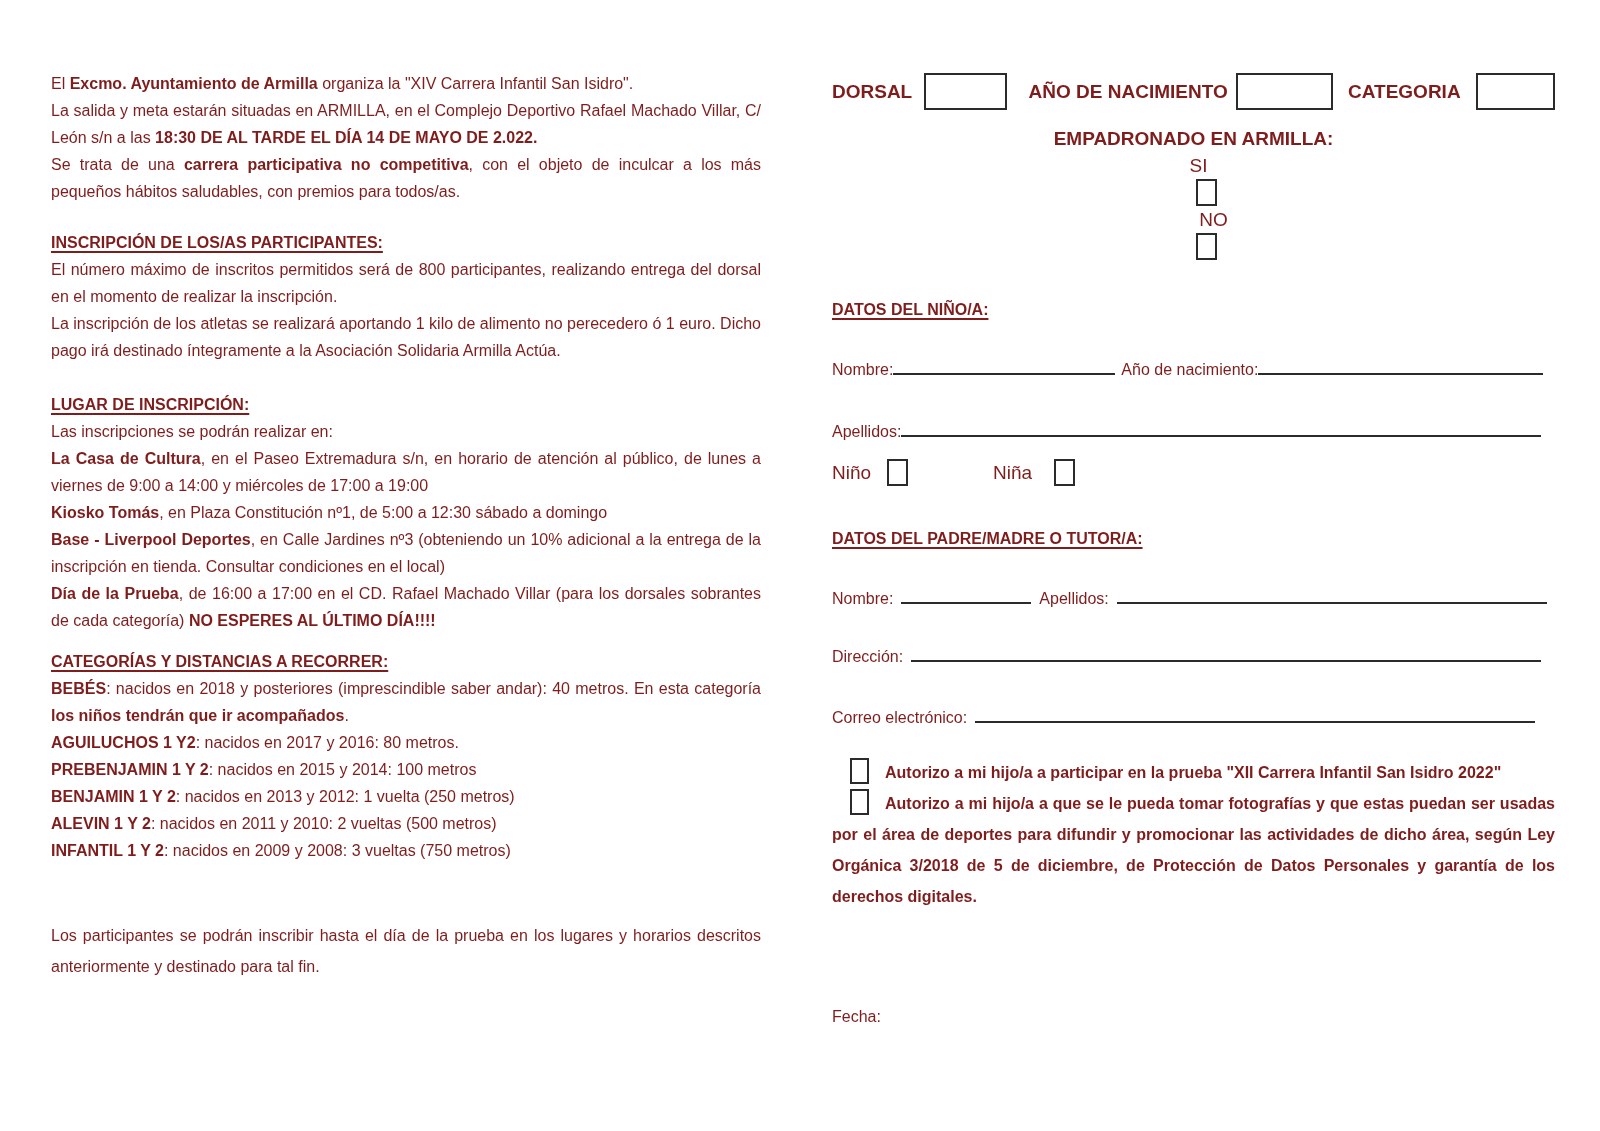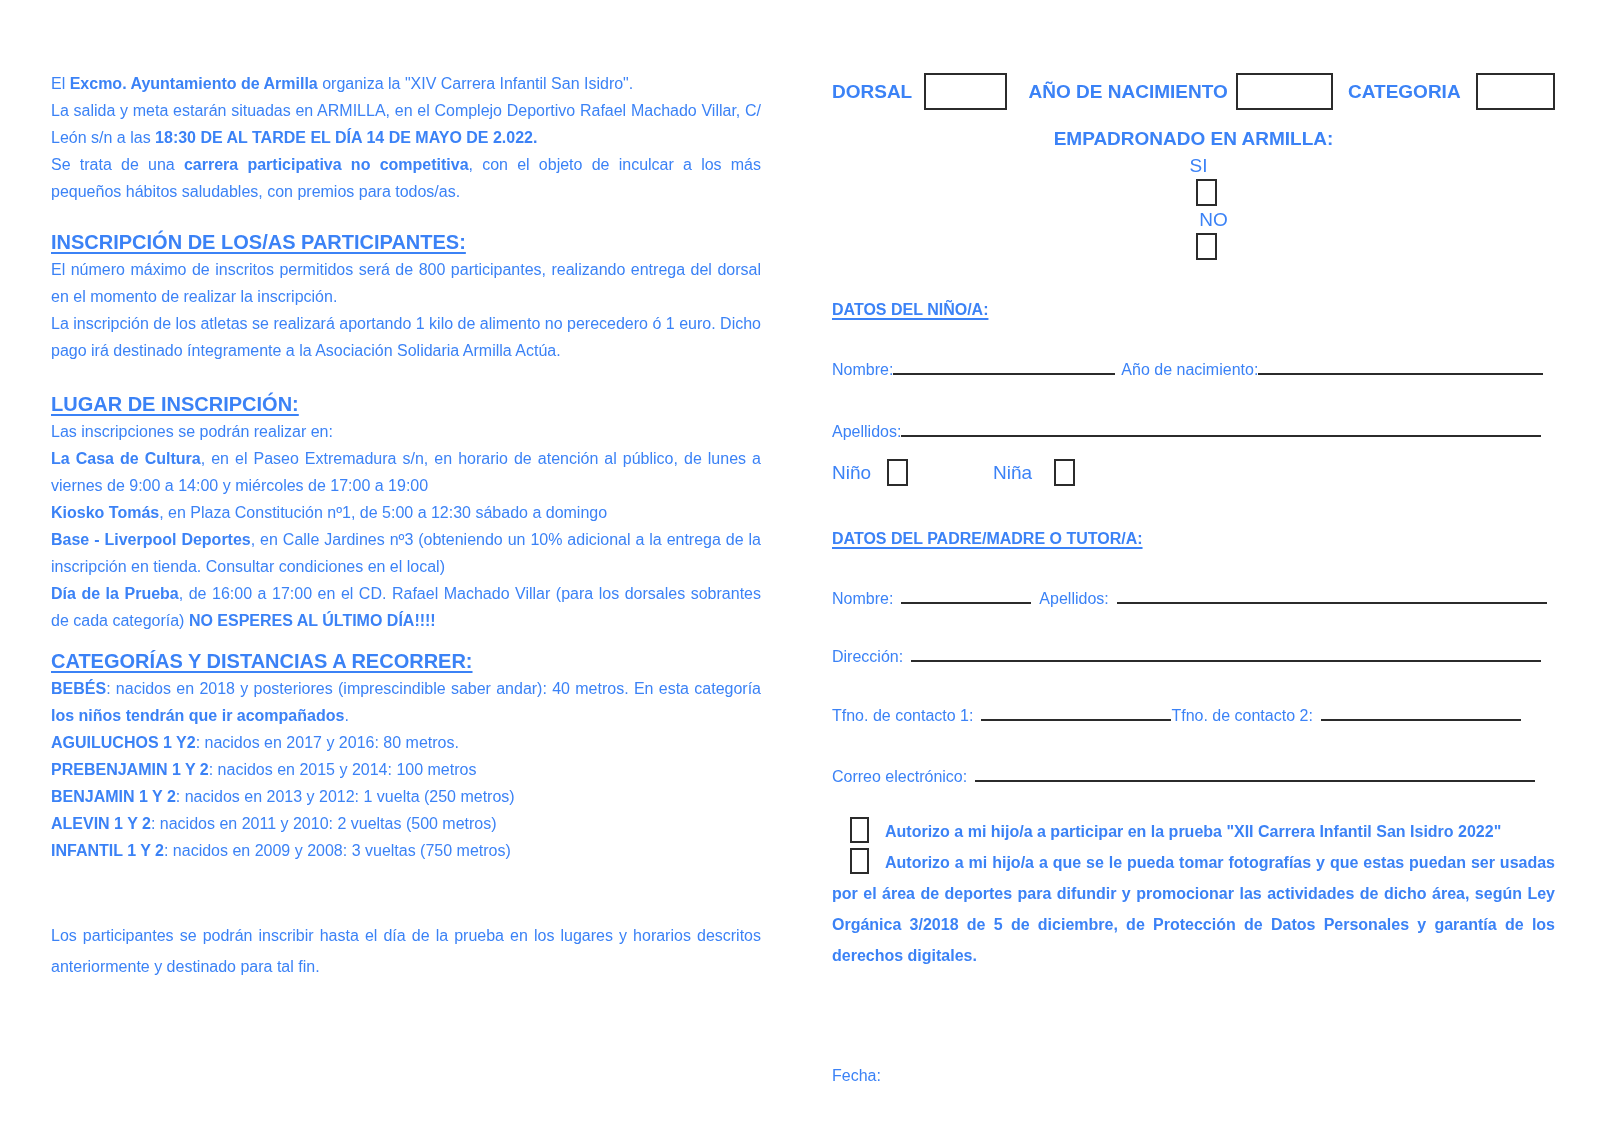--- a/index.html
+++ b/index.html
@@ -1,26 +1,26 @@
 <!DOCTYPE html>
 <html><head>
 <meta charset="utf-8">
 <style>
   html,body{margin:0;padding:0;background:#ffffff;}
   .page{
     position:relative;width:1600px;height:1131px;background:#ffffff;
-    font-family:"Liberation Sans","DejaVu Sans",sans-serif;color:#3b82f6;
+    font-family:"Liberation Sans","DejaVu Sans",sans-serif;color:#7f1d1d;
     overflow:hidden;
   }
   
   .col-left{position:absolute;left:51px;top:70px;width:710px;}
   .para{margin:0;font-size:16px;line-height:27px;text-align:justify;}
   .para.loose{line-height:31px;}
   .heading{
-    font-weight:bold;font-size:20px;line-height:27px;
+    font-weight:bold;font-size:16px;line-height:27px;
     text-decoration:underline;text-decoration-thickness:2px;text-underline-offset:3px;
   }
   .b{font-weight:bold;}
   .gap{width:100%;}
   
   .col-right{position:absolute;left:832px;top:73px;width:723px;font-size:16px;}
   .row{display:flex;align-items:center;white-space:nowrap;}
   .lbl{font-size:19px;line-height:27px;}
   .box{display:inline-block;border:2px solid #2b2b2b;background:#fff;box-sizing:border-box;}
   .box-dorsal{width:83px;height:37px;margin-left:12px;}
@@ -118,23 +118,20 @@
     <div class="sec-heading" style="margin-top:39px;">DATOS DEL PADRE/MADRE O TUTOR/A:</div>
 
     <div class="frow" style="margin-top:33px;">
       <span>Nombre:</span><span class="fill ml8" style="width:130px;"></span><span class="ml8">Apellidos:</span><span class="fill ml8" style="width:430px;"></span>
     </div>
 
     <div class="frow" style="margin-top:31px;">
       <span>Dirección:</span><span class="fill ml8" style="width:630px;"></span>
     </div>
 
-    <div class="frow" style="margin-top:32px;">
-      <span>Tfno. de contacto 1:</span><span class="fill ml8" style="width:190px;"></span><span>Tfno. de contacto 2:</span><span class="fill ml8" style="width:200px;"></span>
-    </div>
 
     <div class="frow" style="margin-top:34px;">
       <span>Correo electrónico:</span><span class="fill ml8" style="width:560px;"></span>
     </div>
 
     <p class="auth" style="margin-top:26px;"><span class="checkbox"></span><span>Autorizo a mi hijo/a a participar en la prueba "XII Carrera Infantil San Isidro 2022"</span></p>
 
     <p class="auth"><span class="checkbox"></span><span>Autorizo a mi hijo/a a que se le pueda tomar fotografías y que estas puedan ser usadas por el área de deportes para difundir y promocionar las actividades de dicho área, según Ley Orgánica 3/2018 de 5 de diciembre, de Protección de Datos Personales y garantía de los derechos digitales.</span></p>
 
 

